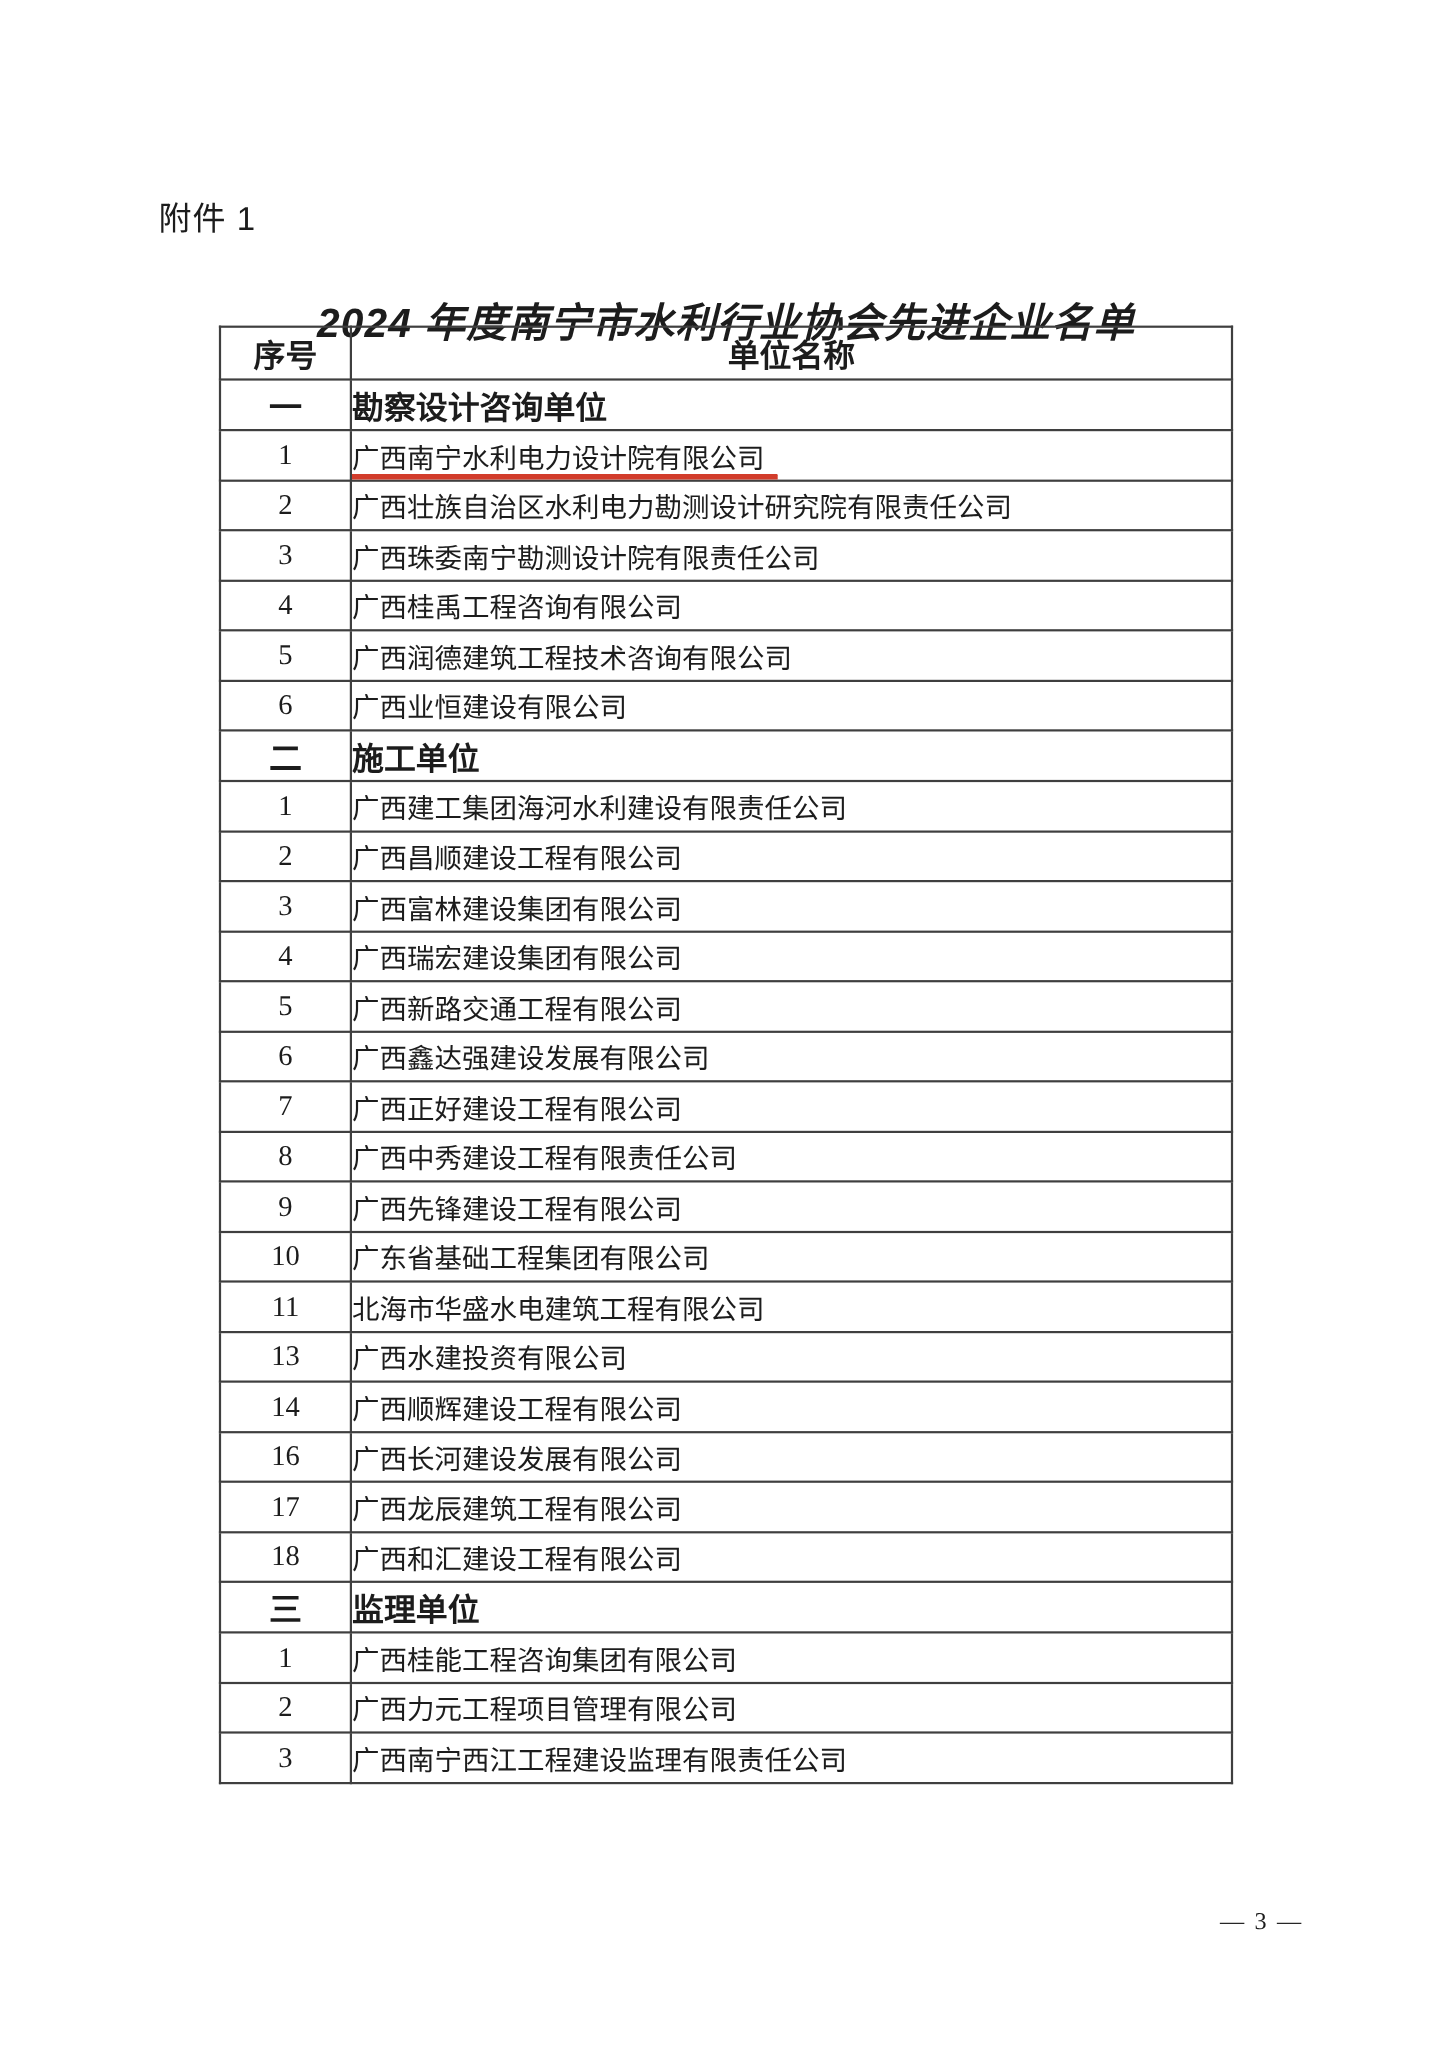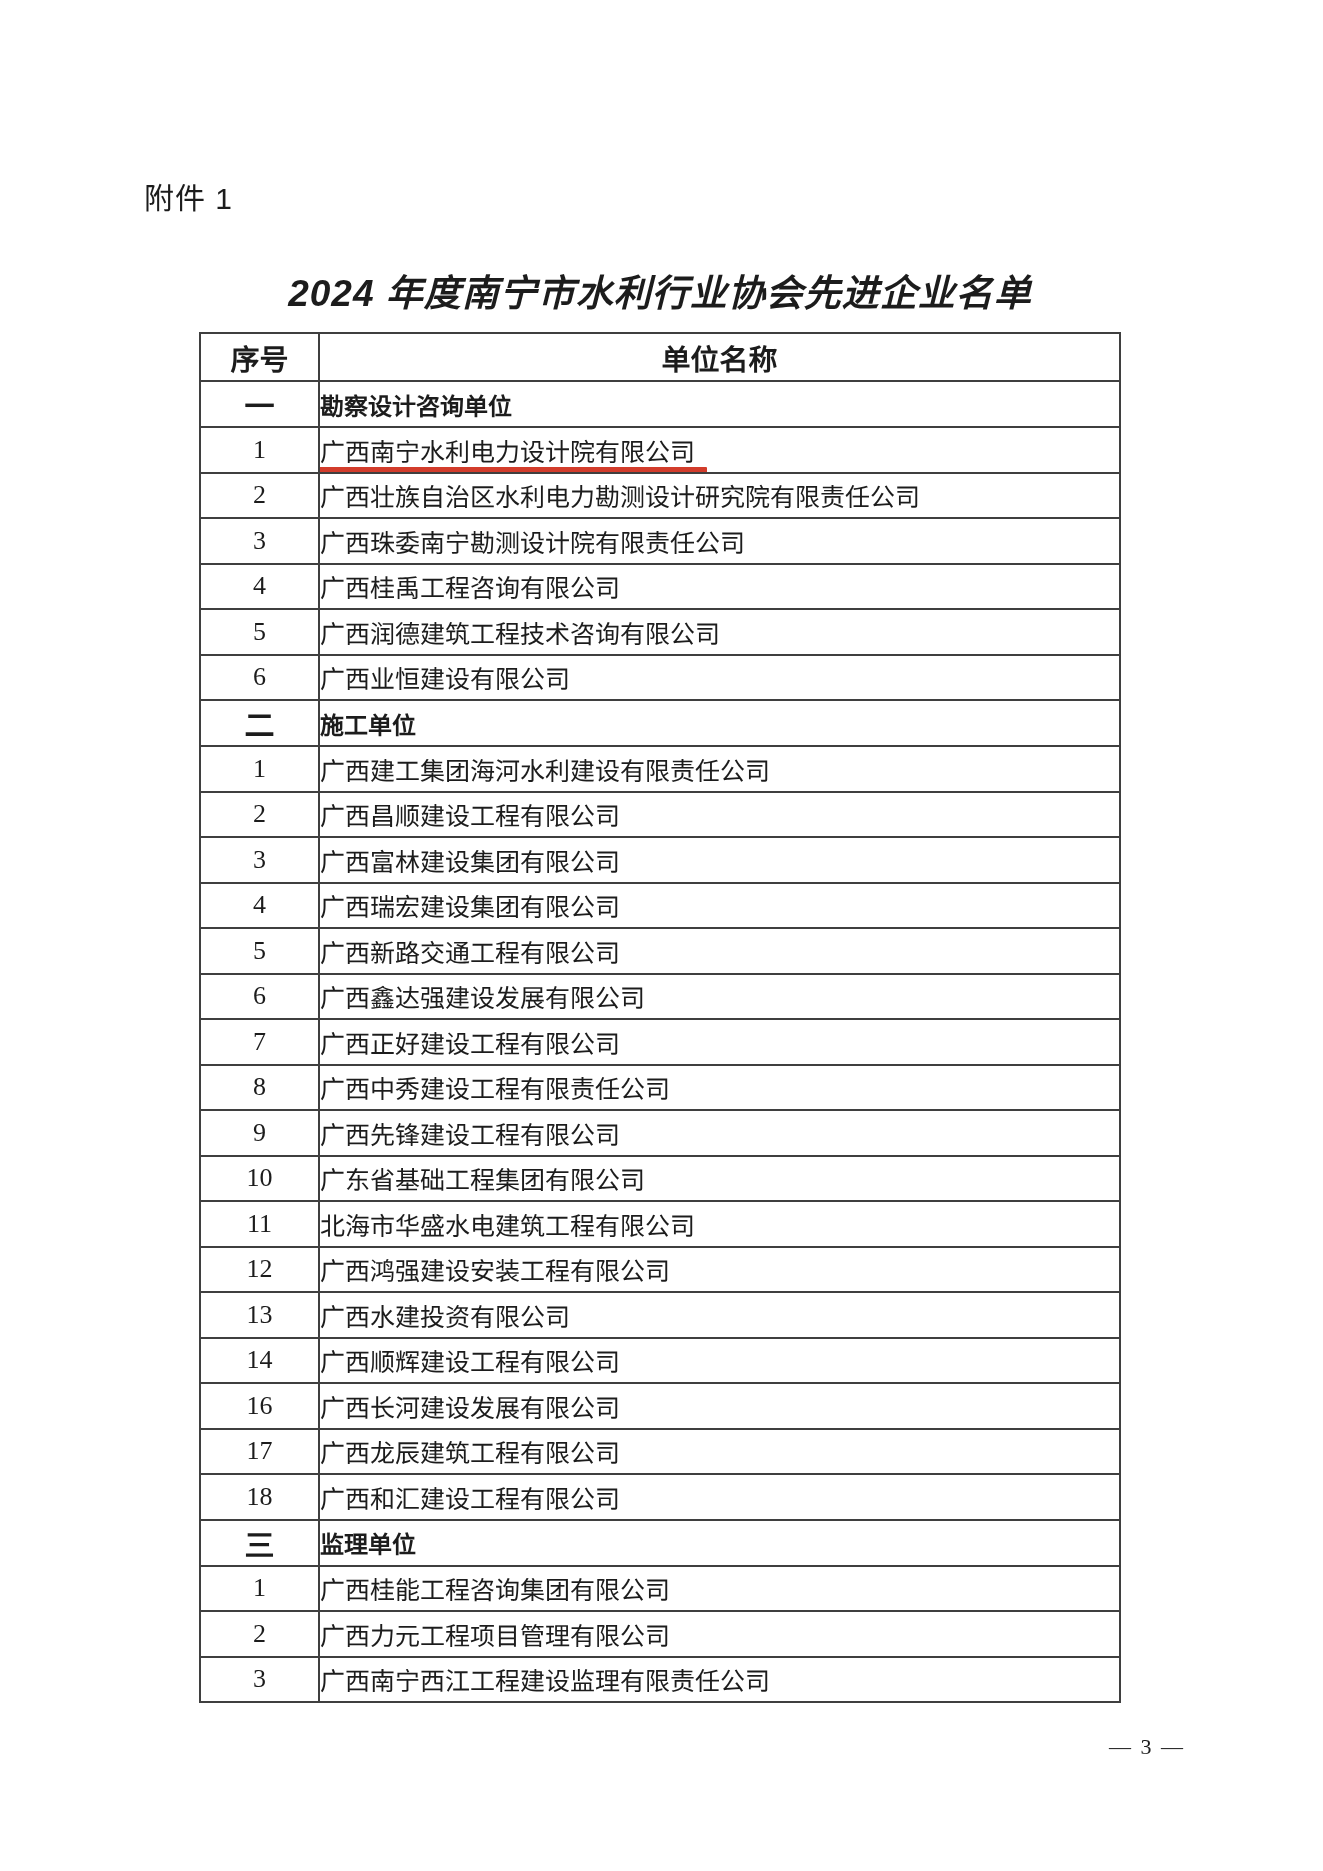--- a/index.html
+++ b/index.html
@@ -28,21 +28,20 @@
     font-family:"Liberation Sans","DejaVu Sans",sans-serif;
     font-size:37px;font-weight:700;letter-spacing:1px;
     white-space:nowrap;
     font-style:italic;
   }
   table.roster{
     position:absolute;left:199px;top:296px;
     width:922px;
     border-collapse:collapse;
     table-layout:fixed;
-    margin-top:36px;
   }
   table.roster col.c-no{width:119px;}
   table.roster th,table.roster td{
     border:2px solid var(--line);
     padding:0;
     vertical-align:middle;
     overflow:hidden;
   }
   table.roster th{
     height:46px;
@@ -58,21 +57,21 @@
   }
   td.name-cell{
     padding-left:14px;
     font-size:25px;
     font-family:"Liberation Serif","DejaVu Serif",serif;
     white-space:nowrap;
   }
   tr.section-row td{
     font-family:"Liberation Sans","DejaVu Sans",sans-serif;
     font-weight:700;
-    font-size:24px;
+    font-size:29px;
   }
   tr.section-row td.no-cell{font-size:30px;}
   .hl{
     position:relative;
     display:inline-block;
   }
   .hl::after{
     content:"";
     position:absolute;
     left:-9px;right:-12px;bottom:-7px;
@@ -179,24 +178,20 @@
         </tr>
         <tr>
           <td class="no-cell">10</td>
           <td class="name-cell">广东省基础工程集团有限公司</td>
         </tr>
         <tr>
           <td class="no-cell">11</td>
           <td class="name-cell">北海市华盛水电建筑工程有限公司</td>
         </tr>
         <tr>
-          <td class="no-cell">12</td>
-          <td class="name-cell">广西鸿强建设安装工程有限公司</td>
-        </tr>
-        <tr>
           <td class="no-cell">13</td>
           <td class="name-cell">广西水建投资有限公司</td>
         </tr>
         <tr>
           <td class="no-cell">14</td>
           <td class="name-cell">广西顺辉建设工程有限公司</td>
         </tr>
         <tr>
           <td class="no-cell">16</td>
           <td class="name-cell">广西长河建设发展有限公司</td>

